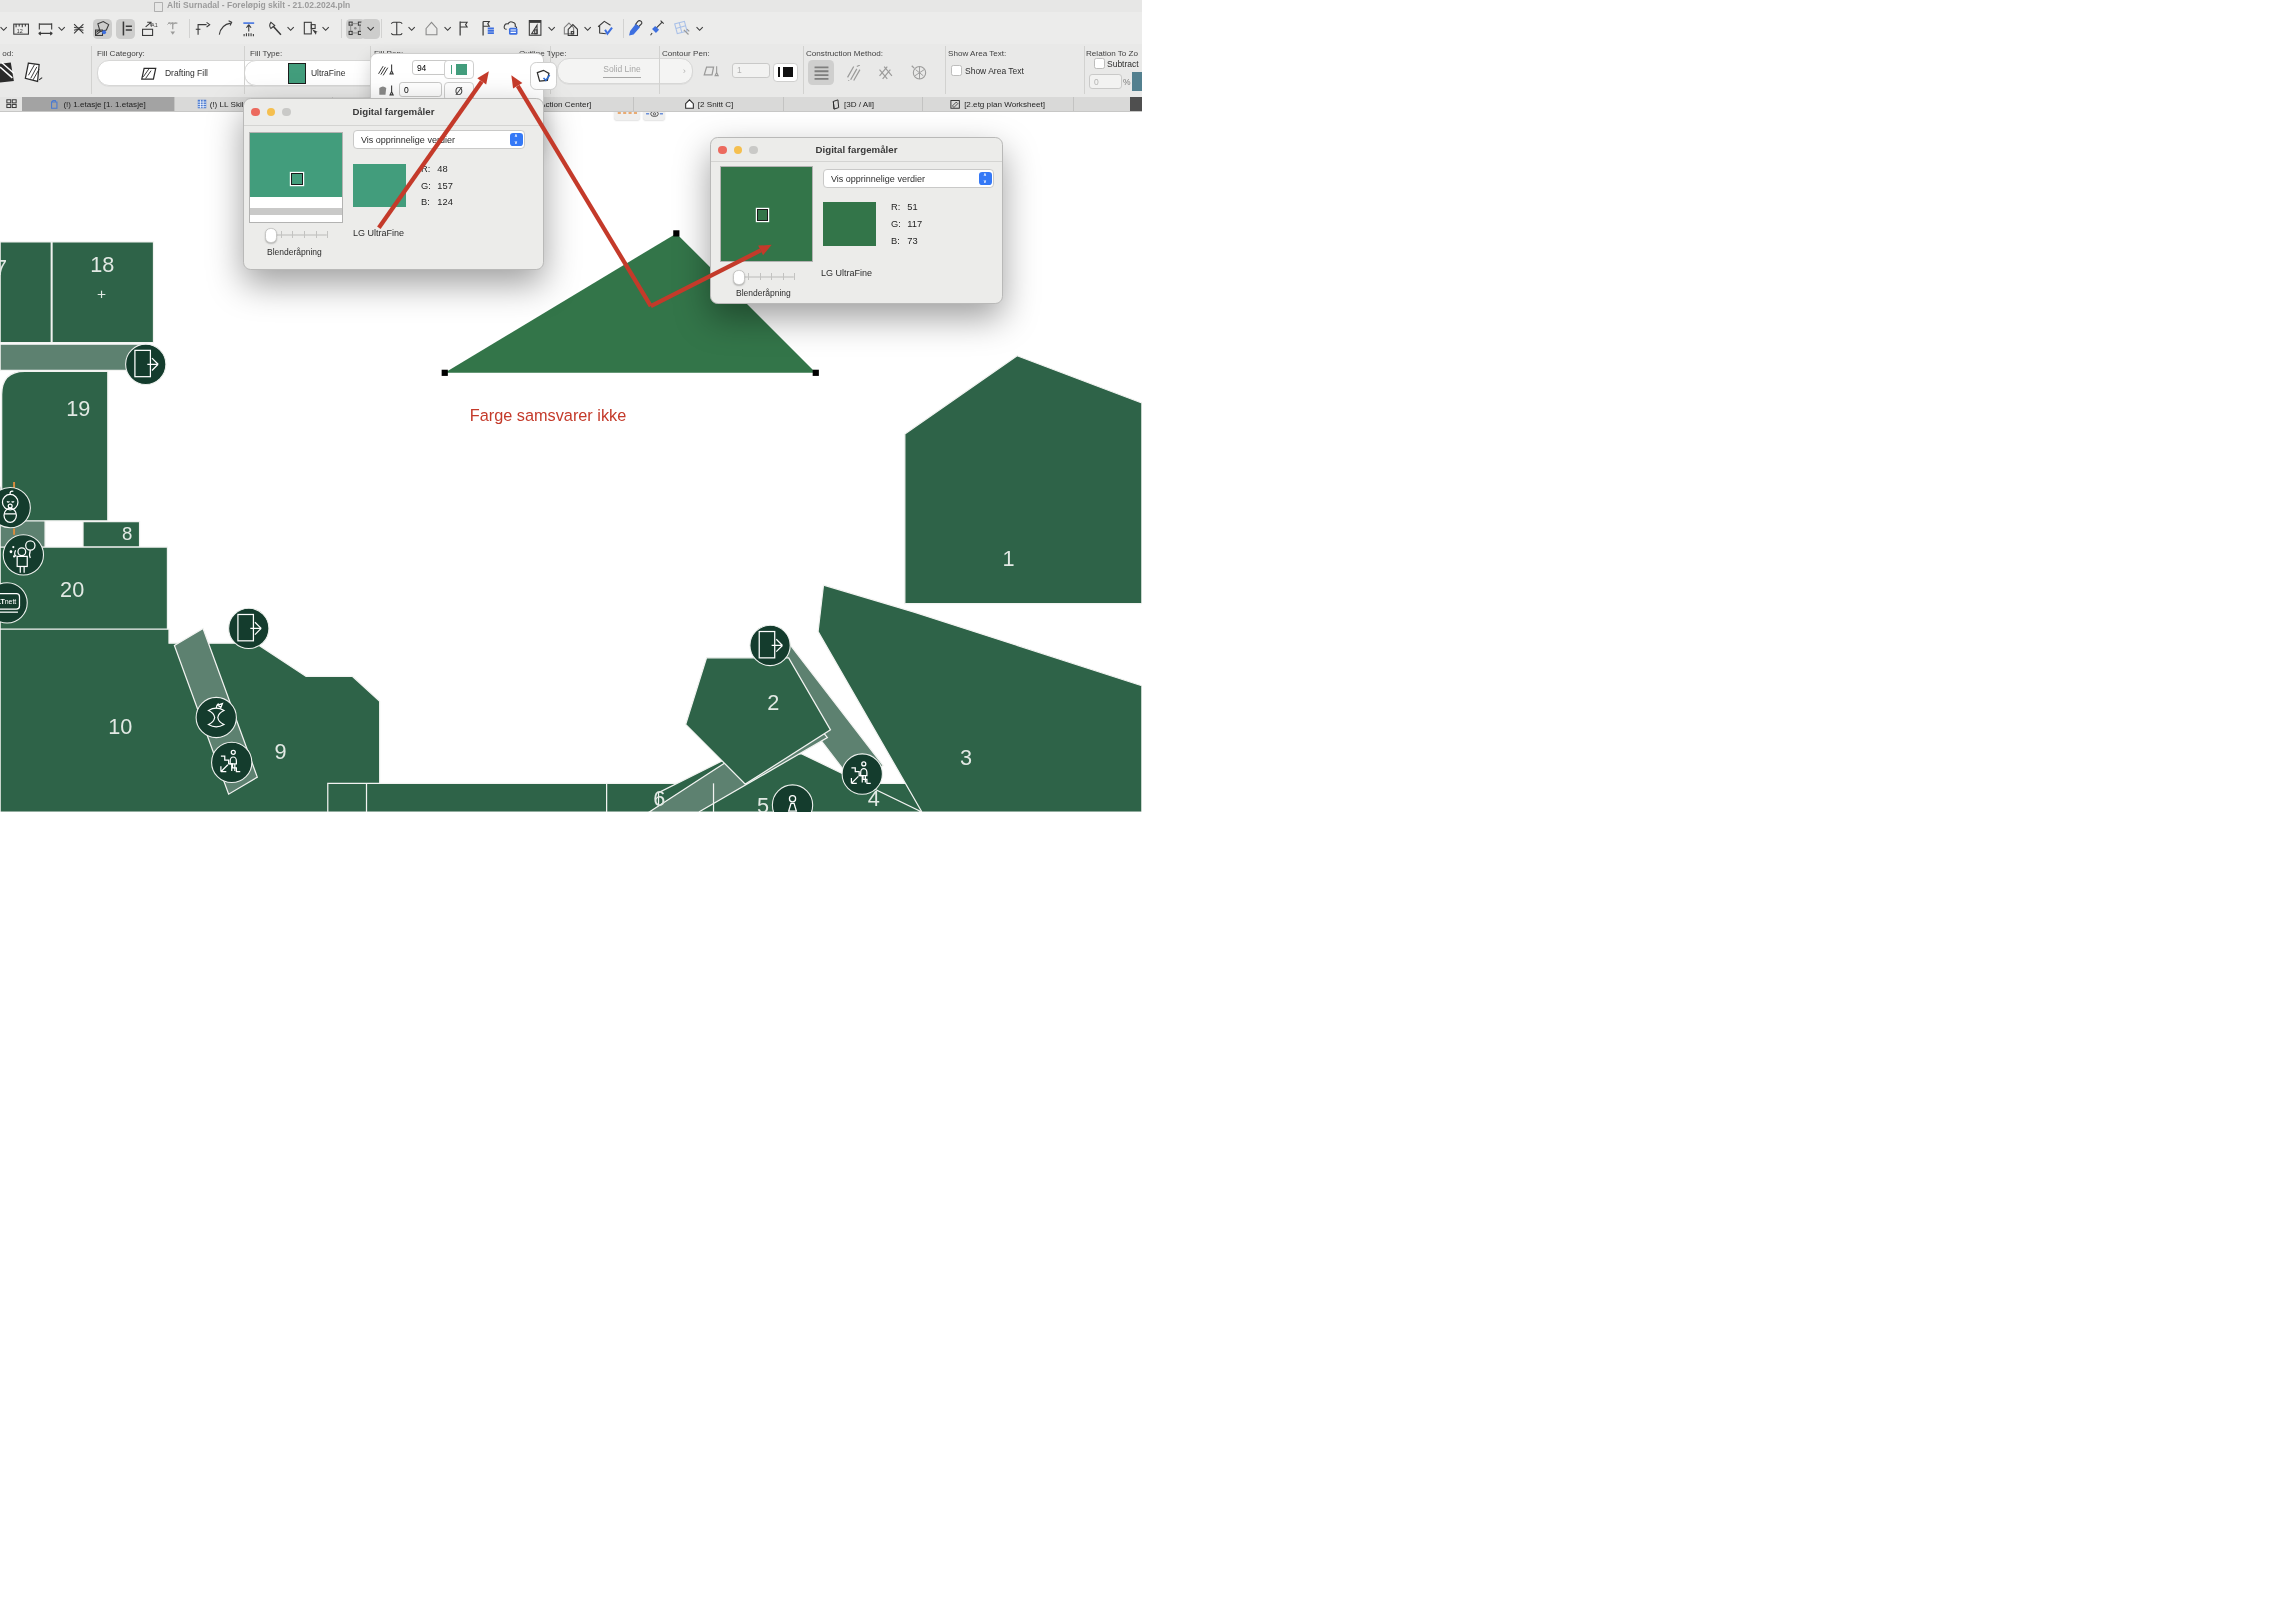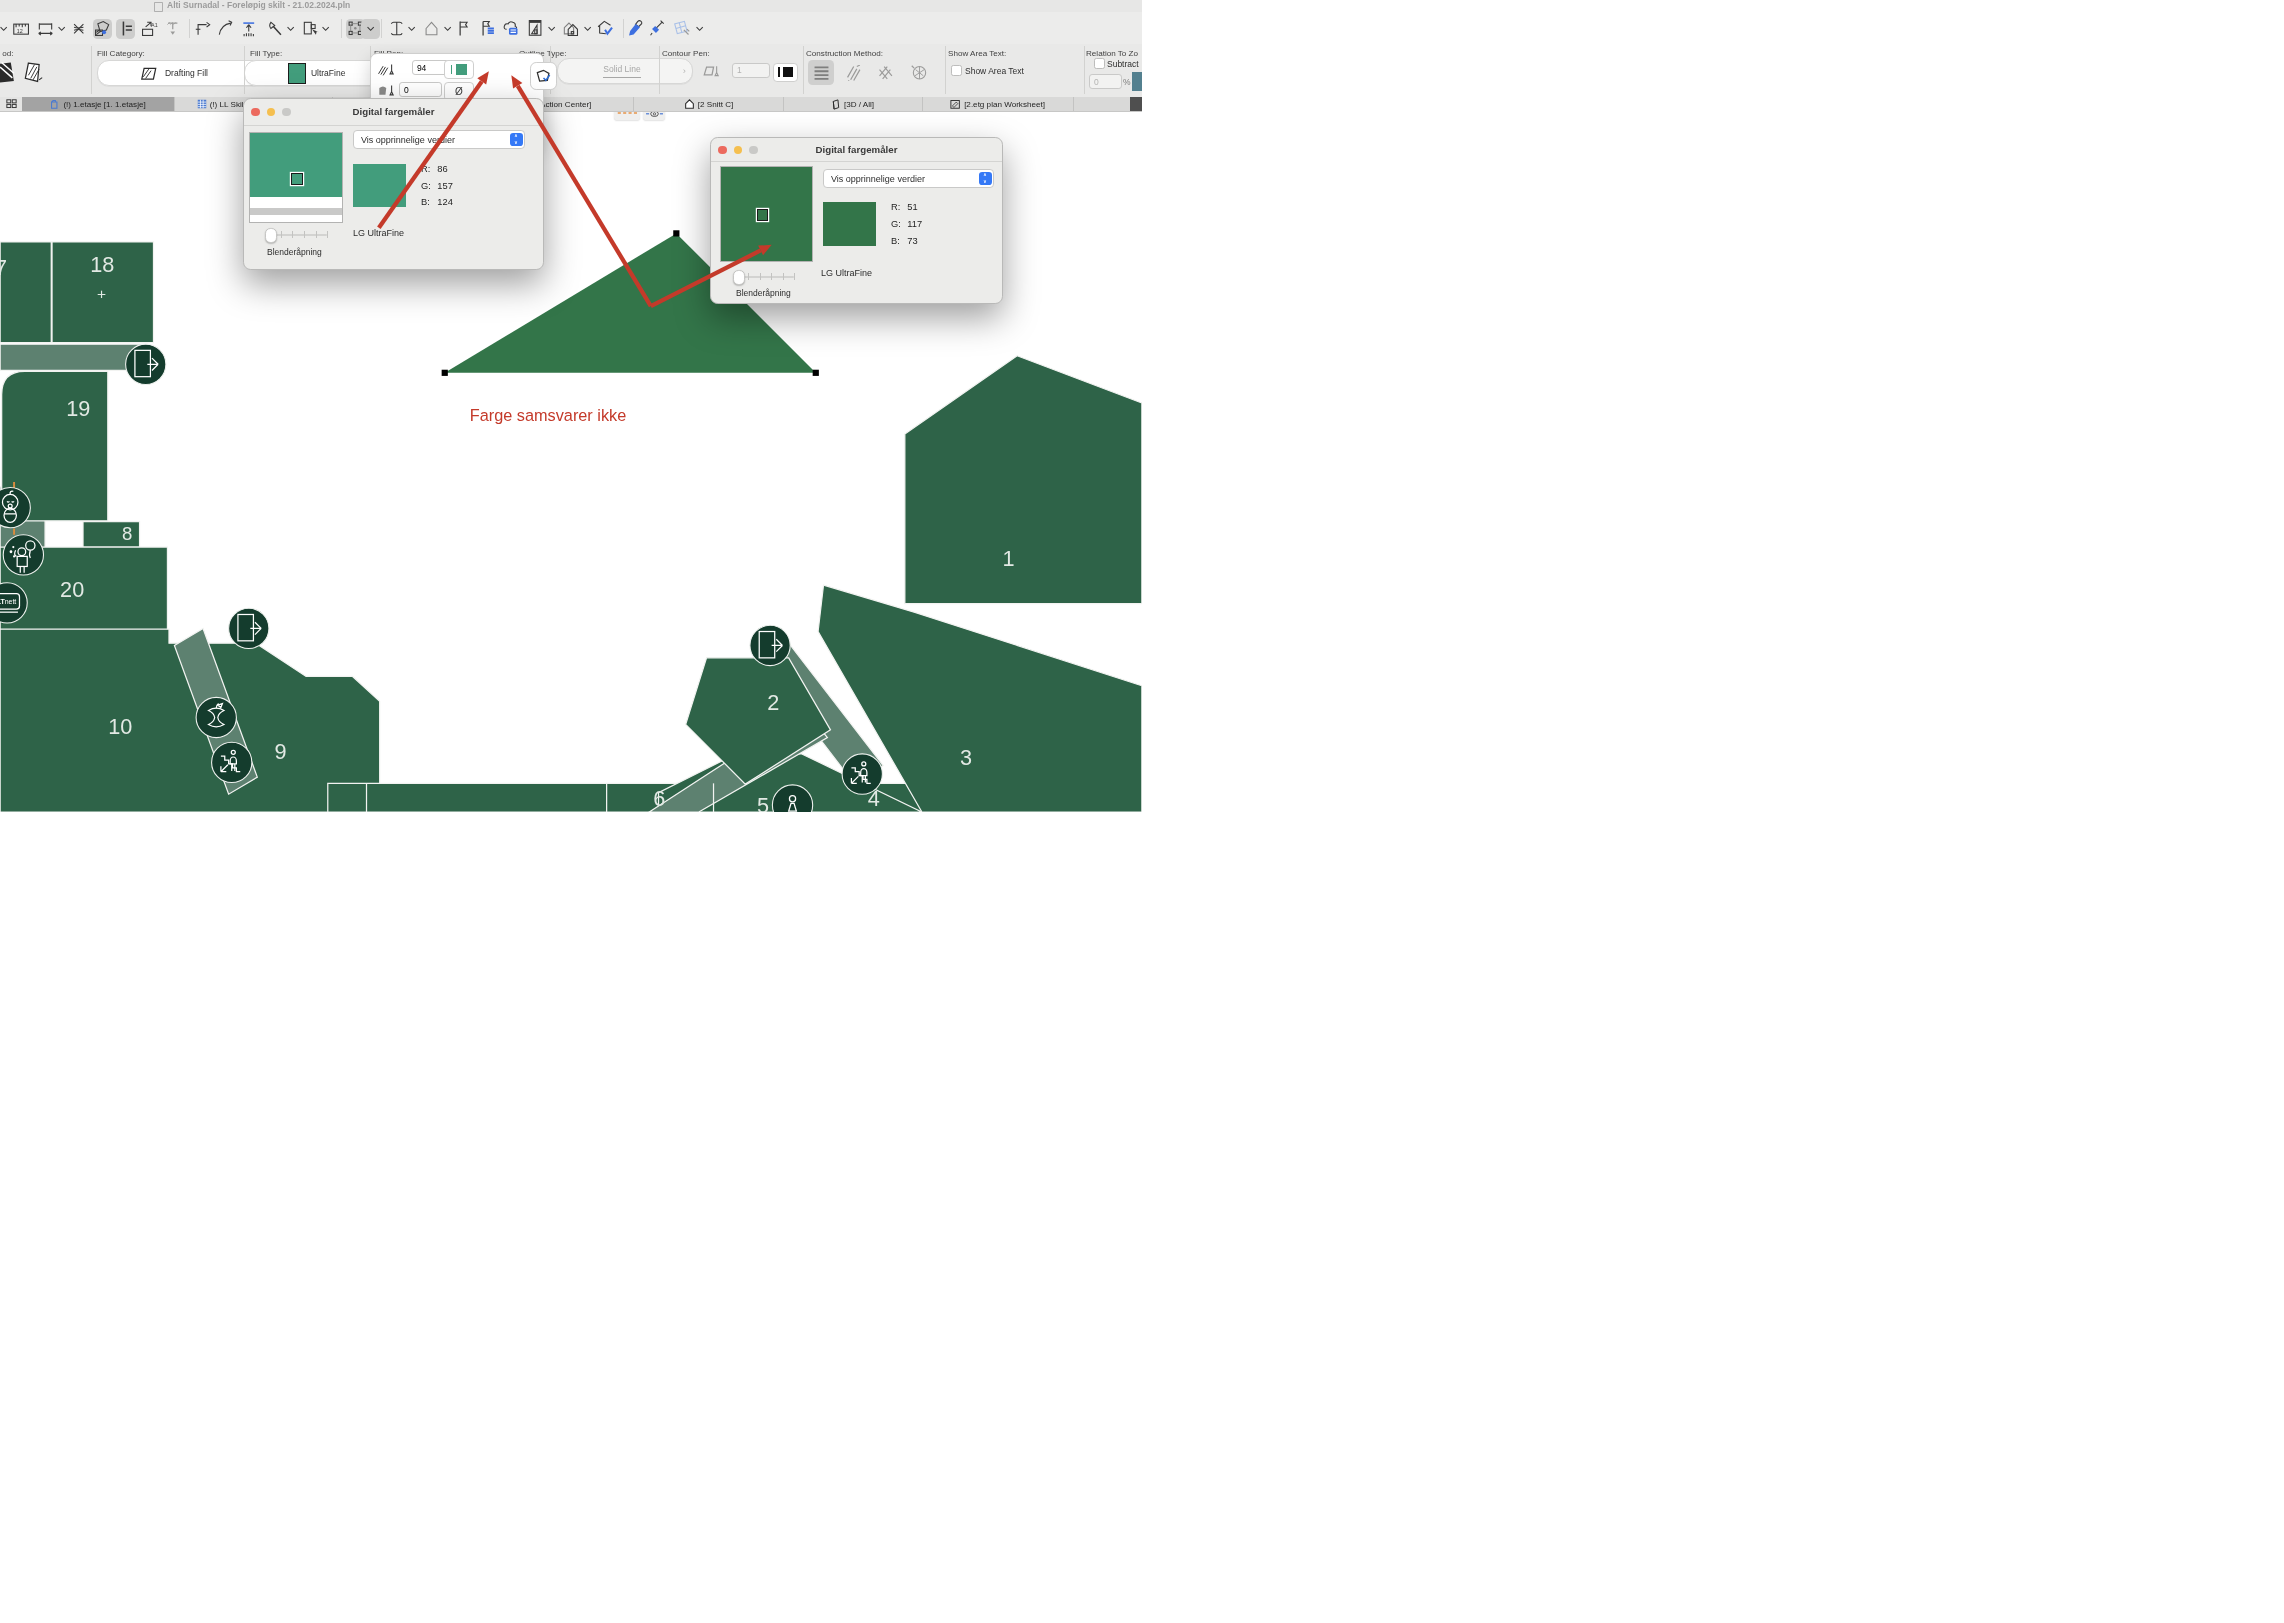--- a/index.html
+++ b/index.html
@@ -605,21 +605,21 @@
     <div class="reticle" style="left:41px;top:40px"></div>
   </div>
   <div class="dd" style="left:109px;top:31px;width:163px;height:17px">
     <span>Vis opprinnelige verdier</span>
     <span class="stepper">
         <span>∧</span>
         <span>∨</span>
       </span>
   </div>
   <div style="position: absolute; left: 109px; top: 65px; width: 53px; height: 43px; background: rgb(66, 157, 124);"></div>
-  <div class="rgb" style="left:177px;top:65px"><span class="lab">R:</span><span>86</span></div>
+  <div class="rgb" style="left:177px;top:65px"><span class="lab">R:</span><span>48</span></div>
   <div class="rgb" style="left:177px;top:82px"><span class="lab">G:</span><span>157</span></div>
   <div class="rgb" style="left:177px;top:98px"><span class="lab">B:</span><span>124</span></div>
   <span class="small" style="left:109px;top:129px">LG UltraFine</span>
   <div class="slider" style="left:22.5px;top:130px">
     <div class="track"></div>
     <span class="tick" style="left:14px"></span>
       <span class="tick" style="left:25.6px"></span>
       <span class="tick" style="left:37px"></span>
       <span class="tick" style="left:49px"></span>
       <span class="tick" style="left:60px"></span>

